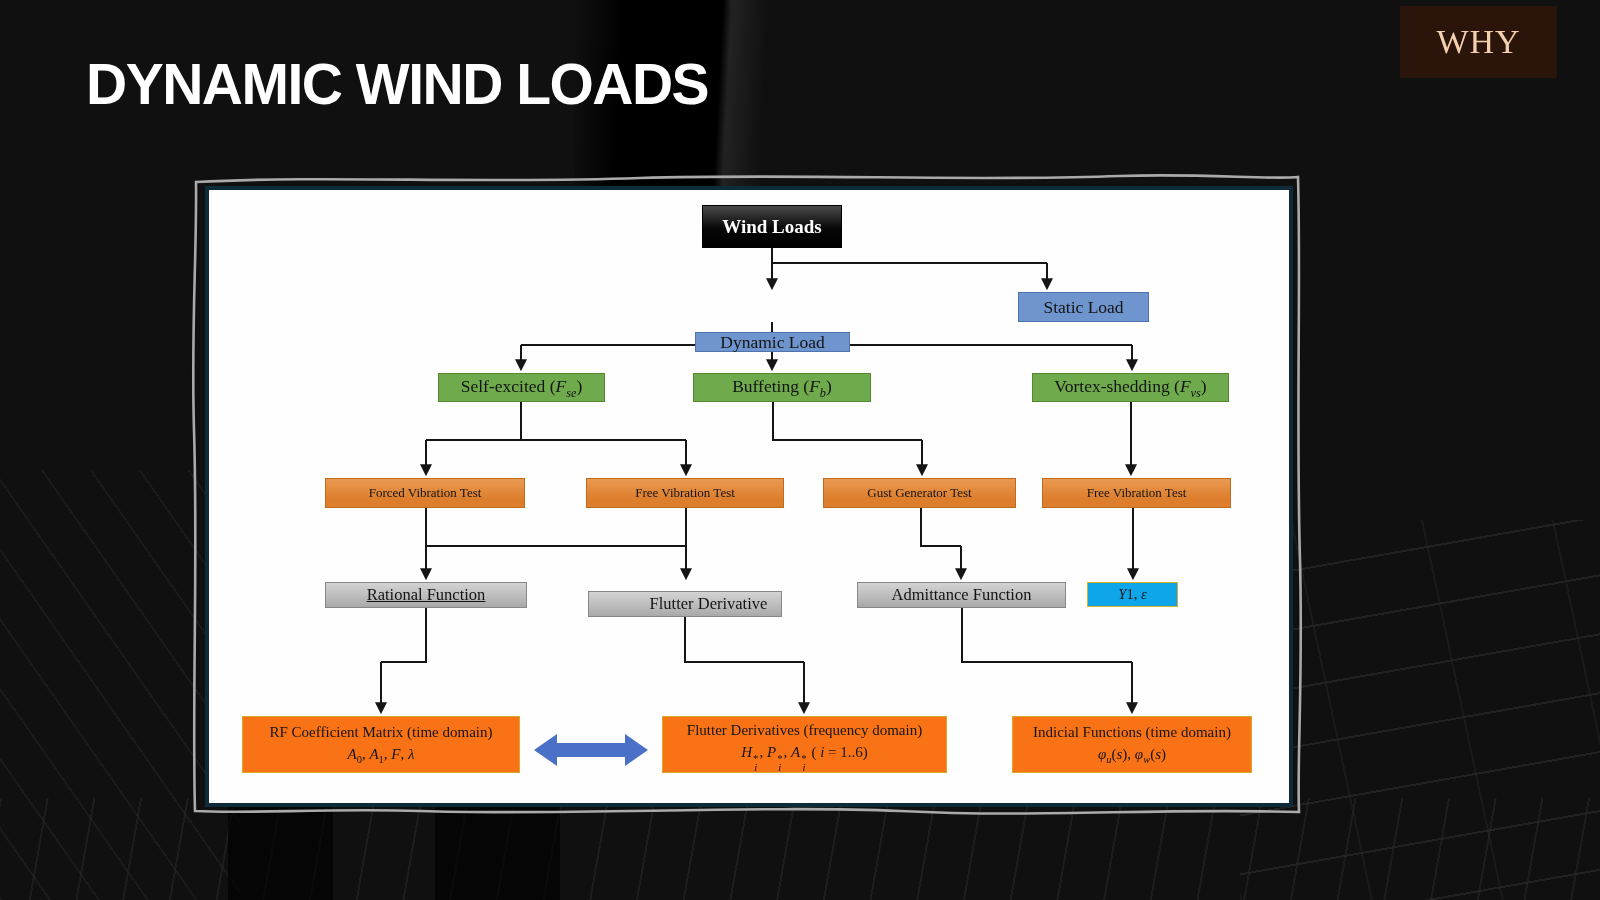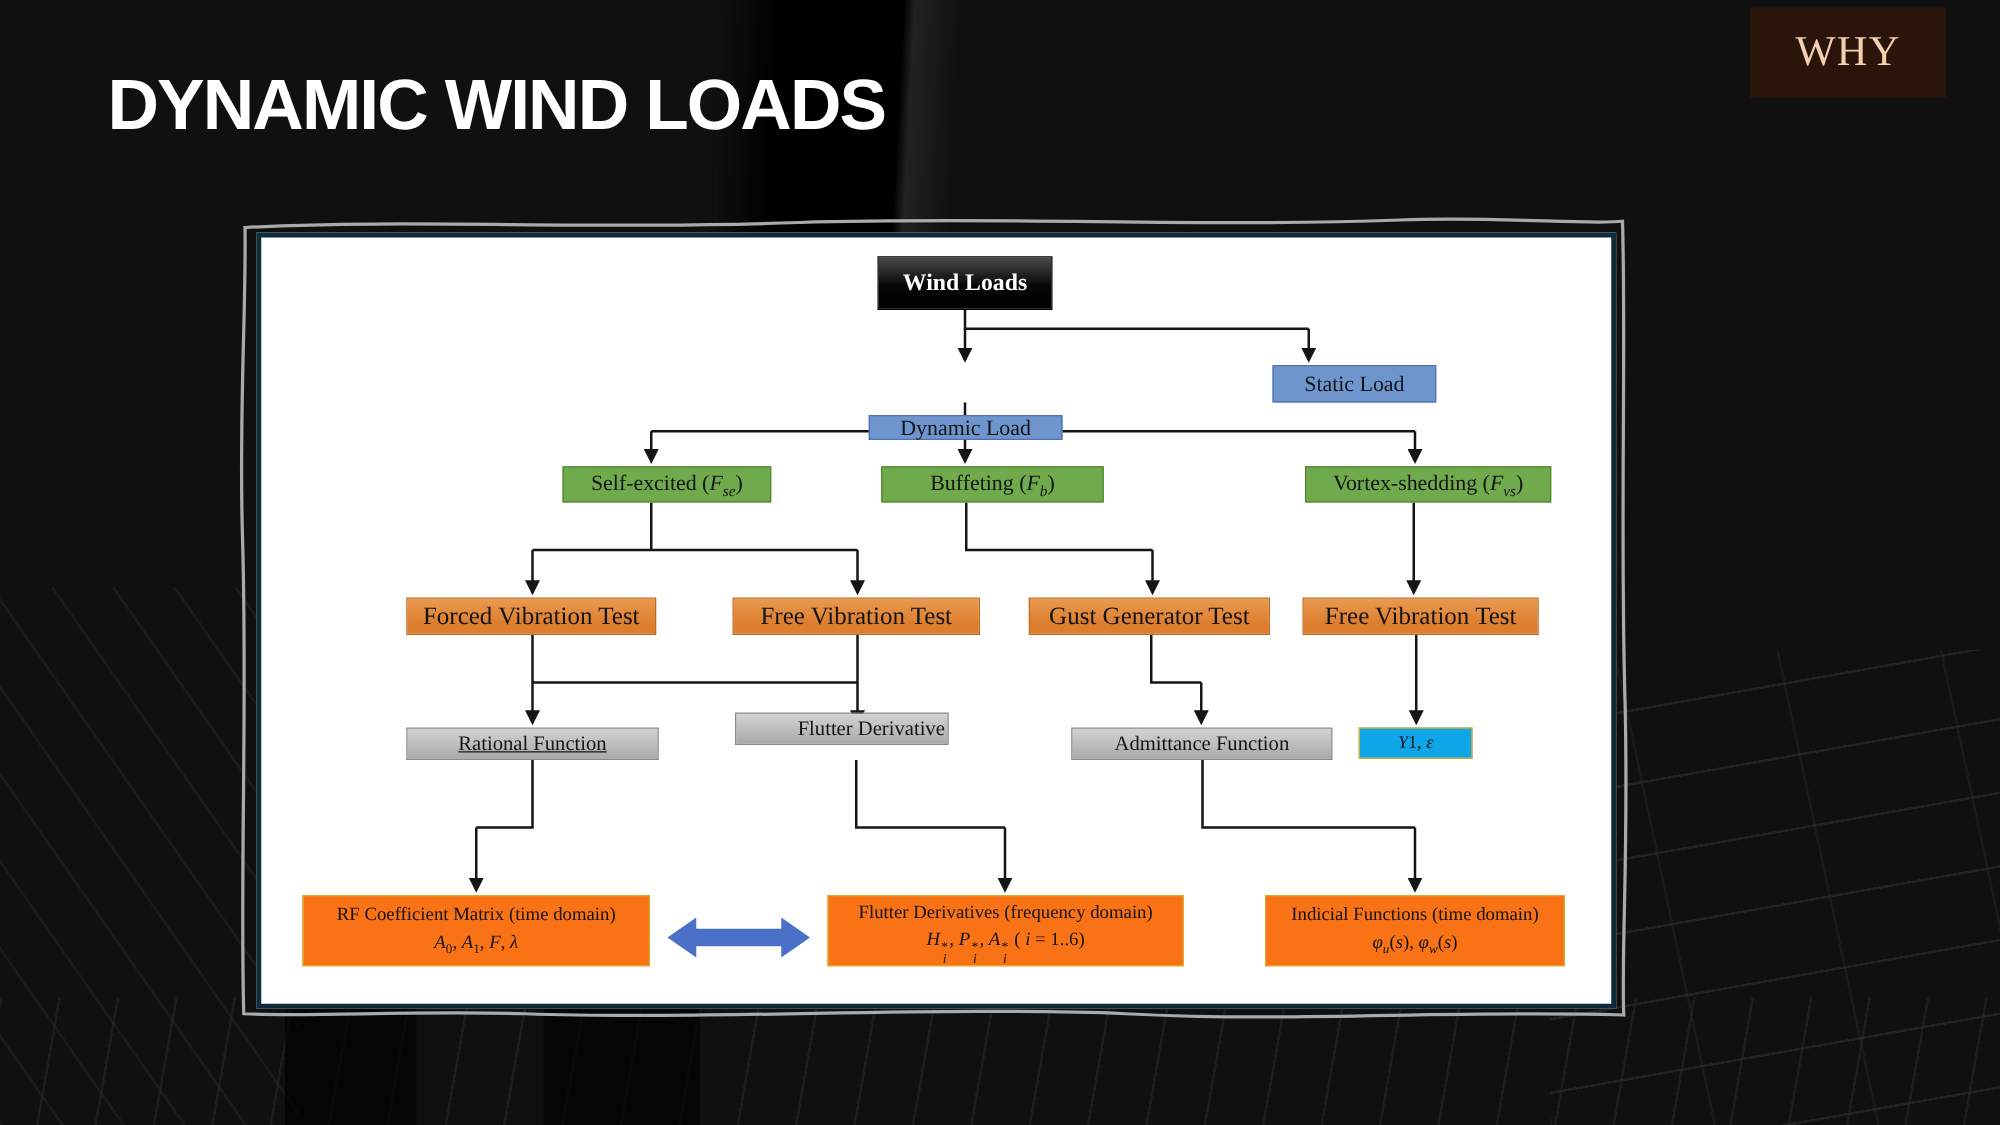--- a/index.html
+++ b/index.html
@@ -46,22 +46,22 @@
 
   
   .node{
     position:absolute;z-index:6;box-sizing:border-box;
     display:flex;align-items:center;justify-content:center;text-align:center;
     font-family:"Liberation Serif",serif;color:#141414;line-height:1.15;
   }
   .node.root{background:linear-gradient(180deg,#4a4a4a 0%,#070707 55%,#000 100%);
     border:1px solid #000;color:#fff;font-weight:bold;font-size:19px;text-align:right;}
   .node.blue{background:#6e95cd;border:1px solid #4d74ae;font-size:17.5px;}
-  .node.green{background:#6faa4d;border:1px solid #55872f;font-size:17.5px;margin-left:12px;}
-  .node.orange{background:linear-gradient(180deg,#ea9a52 0%,#dd7e2d 70%);border:1px solid #c06a1e;font-size:20px;}
+  .node.green{background:#6faa4d;border:1px solid #55872f;font-size:17.5px;}
+  .node.orange{background:linear-gradient(180deg,#ea9a52 0%,#dd7e2d 70%);border:1px solid #c06a1e;font-size:13px;}
   .node.gray{background:linear-gradient(180deg,#d3d3d3 0%,#a9a9a9 100%);border:1px solid #878787;font-size:16.5px;}
   .node.yellow-small{background:#0ea5e9;border:1px solid #ddb01c;font-size:14.5px;}
   .node.yellow{background:#f97316;border:1px solid #d8aa28;font-size:15px;flex-direction:column;line-height:1.5;}
   .node i{font-style:italic;}
   .node sub{font-size:70%;}
   .node sup{font-size:70%;}
   .ss{display:inline-flex;flex-direction:column;align-items:center;vertical-align:-0.40em;
       line-height:.72;font-size:.72em;margin:0 1px;}
   .ss sup,.ss sub{font-size:1em;line-height:.85;}
 </style>
@@ -156,21 +156,21 @@
     </div>
     <div class="node orange" style="left: 823px; top: 478px; width: 193px; height: 30px;">
       <span>Gust Generator Test</span>
     </div>
     <div class="node orange" style="left: 1042px; top: 478px; width: 189px; height: 30px;">
       <span>Free Vibration Test</span>
     </div>
     <div class="node gray" style="left: 325px; top: 582px; width: 202px; height: 26px; text-decoration: underline;">
       <span>Rational Function</span>
     </div>
-    <div class="node gray" style="left: 588px; top: 570px; width: 171px; height: 26px; padding-left: 47px;">
+    <div class="node gray" style="left: 588px; top: 591px; width: 194px; height: 26px; padding-left: 47px;">
       <span>Flutter Derivative</span>
     </div>
     <div class="node gray" style="left: 857px; top: 582px; width: 209px; height: 26px;">
       <span>Admittance Function</span>
     </div>
     <div class="node yellow-small" style="left: 1087px; top: 582px; width: 91px; height: 25px;">
       <span><i>Y</i>1, <i>ε</i></span>
     </div>
     <div class="node yellow" style="left: 242px; top: 716px; width: 278px; height: 57px;">
       <span>RF Coefficient Matrix (time domain)</span>

